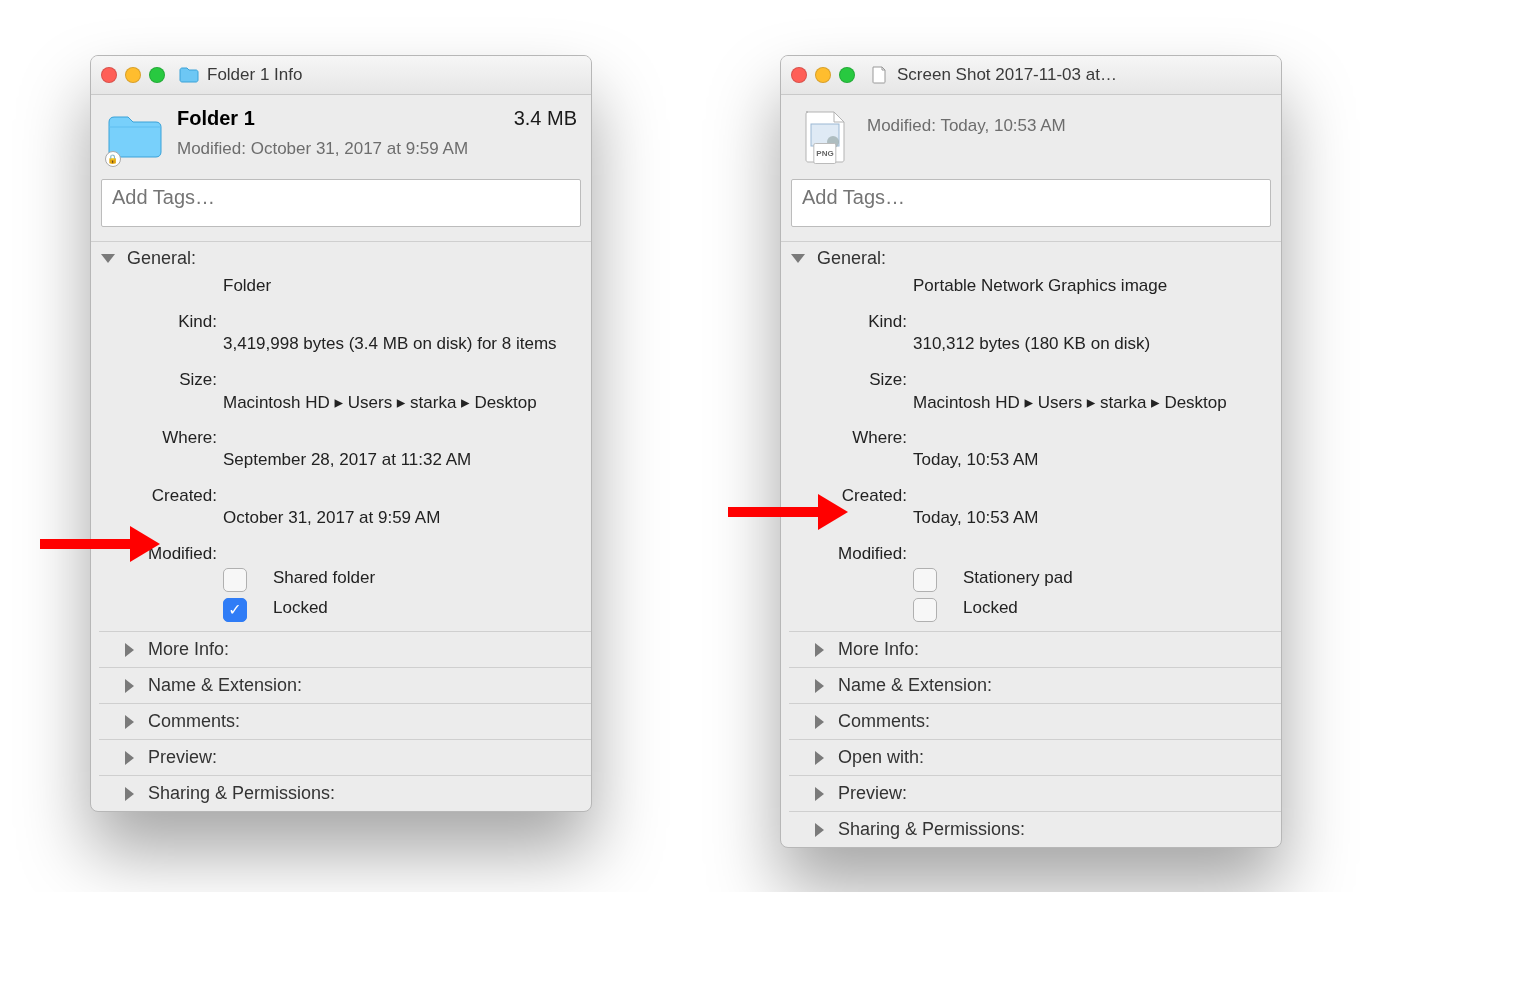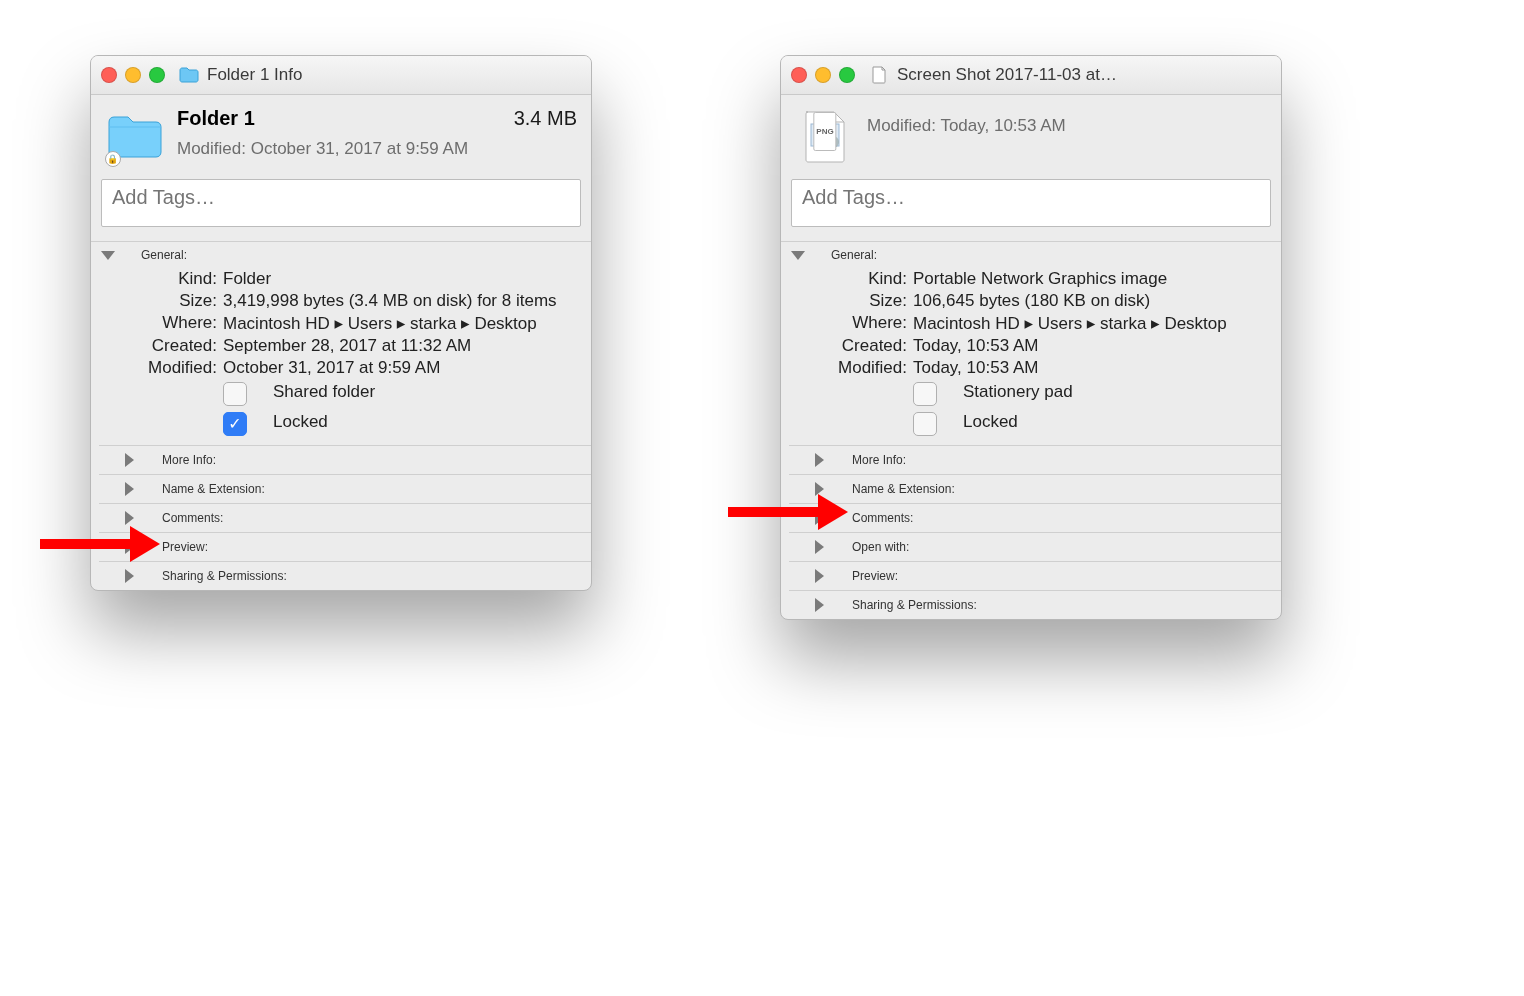--- a/index.html
+++ b/index.html
@@ -17,36 +17,36 @@
   .header{display:flex;align-items:flex-start;gap:12px;padding:12px 14px 8px;}
   .big-icon{width:60px;height:60px;flex:none;display:flex;align-items:center;justify-content:center;}
   .hdr-text{flex:1;min-width:0;}
   .hdr-top{display:flex;align-items:flex-start;gap:10px;}
   .hdr-name{font-size:20px;font-weight:600;color:#000;white-space:nowrap;overflow:hidden;text-overflow:ellipsis;}
   .hdr-size{font-size:20px;color:#1a1a1a;margin-left:auto;white-space:nowrap;}
   .hdr-mod{font-size:17px;color:#6d6d6d;margin-top:9px;}
   .tags{margin:4px 10px 10px;}
   .tags-input{width:100%;height:48px;box-sizing:border-box;border:1px solid #bcbcbc;background:#fff;font-size:20px;color:#9b9b9b;padding:6px 10px;border-radius:2px;resize:none;font-family:inherit;}
   .section{border-top:1px solid #cfcfcf;}
-  .disclosure{display:flex;align-items:center;gap:24px;font-size:12px;color:#333;padding:6px 10px;cursor:default;}
+  .disclosure{display:flex;align-items:center;gap:10px;font-size:18px;color:#333;padding:6px 10px;cursor:default;}
   .disclosure.collapsed{padding:7px 26px;margin-left:8px;}
   .tri{width:0;height:0;display:inline-block;}
   .tri-down{border-left:7px solid transparent;border-right:7px solid transparent;border-top:9px solid #7a7a7a;margin-right:2px;}
   .tri-right{border-top:7px solid transparent;border-bottom:7px solid transparent;border-left:9px solid #7a7a7a;margin-right:4px;}
   .kv{font-size:17px;color:#1a1a1a;padding:1px 14px 1px 38px;display:flex;}
-  .kv .k{width:88px;text-align:right;color:#222;flex:none;}
+  .kv .k{width:88px;text-align:right;color:#222;flex:none;margin-top:36px;}
   .kv .v{margin-left:6px;color:#222;word-break:break-word;}
   .cbx-row{display:flex;align-items:flex-start;gap:26px;font-size:17px;color:#222;padding:3px 18px 3px 132px;}
   .cbx{width:22px;height:22px;border-radius:5px;border:1px solid #b0b0b0;background:#f7f7f7;display:flex;align-items:center;justify-content:center;}
   .cbx.checked{background:#2f7cf6;border-color:#2f7cf6;}
   .check-mark{color:#fff;font-size:16px;line-height:1;}
   .arrow{position:absolute;height:28px;display:flex;align-items:center;}
   .arrow-shaft{height:10px;background:#ff0000;width:90px;}
   .arrow-head{width:0;height:0;border-top:18px solid transparent;border-bottom:18px solid transparent;border-left:30px solid #ff0000;}
-  .png-badge{font-size:8px;font-weight:700;color:#666;background:#fff;border:1px solid #bbb;padding:14px 2px;border-radius:2px;position:absolute;bottom:16px;left:50%;transform:translateX(-50%);}
+  .png-badge{font-size:8px;font-weight:700;color:#666;background:#fff;border:1px solid #bbb;padding:5px 2px;border-radius:2px;position:absolute;bottom:3px;left:50%;transform:translateX(-50%);}
   .lock-mini{position:absolute;width:14px;height:14px;bottom:0;left:0;background:#fff;border:1px solid #aaa;border-radius:50%;display:flex;align-items:center;justify-content:center;font-size:9px;color:#555;}
 </style>
 </head>
 <body>
 
 <div class="stage">
 
   <div class="win win1">
     <div class="titlebar">
       <span class="tl-btn tl-close"></span>
@@ -178,21 +178,21 @@
       <div class="disclosure">
         <span class="tri tri-down"></span>
         <span>General:</span>
       </div>
       <div class="kv">
           <span class="k">Kind:</span>
           <span class="v">Portable Network Graphics image</span>
         </div>
       <div class="kv">
           <span class="k">Size:</span>
-          <span class="v">106,645 bytes (180 KB on disk)</span>
+          <span class="v">310,312 bytes (180 KB on disk)</span>
         </div>
       <div class="kv">
           <span class="k">Where:</span>
           <span class="v">Macintosh HD ▸ Users ▸ starka ▸ Desktop</span>
         </div>
       <div class="kv">
           <span class="k">Created:</span>
           <span class="v">Today, 10:53 AM</span>
         </div>
       <div class="kv">

